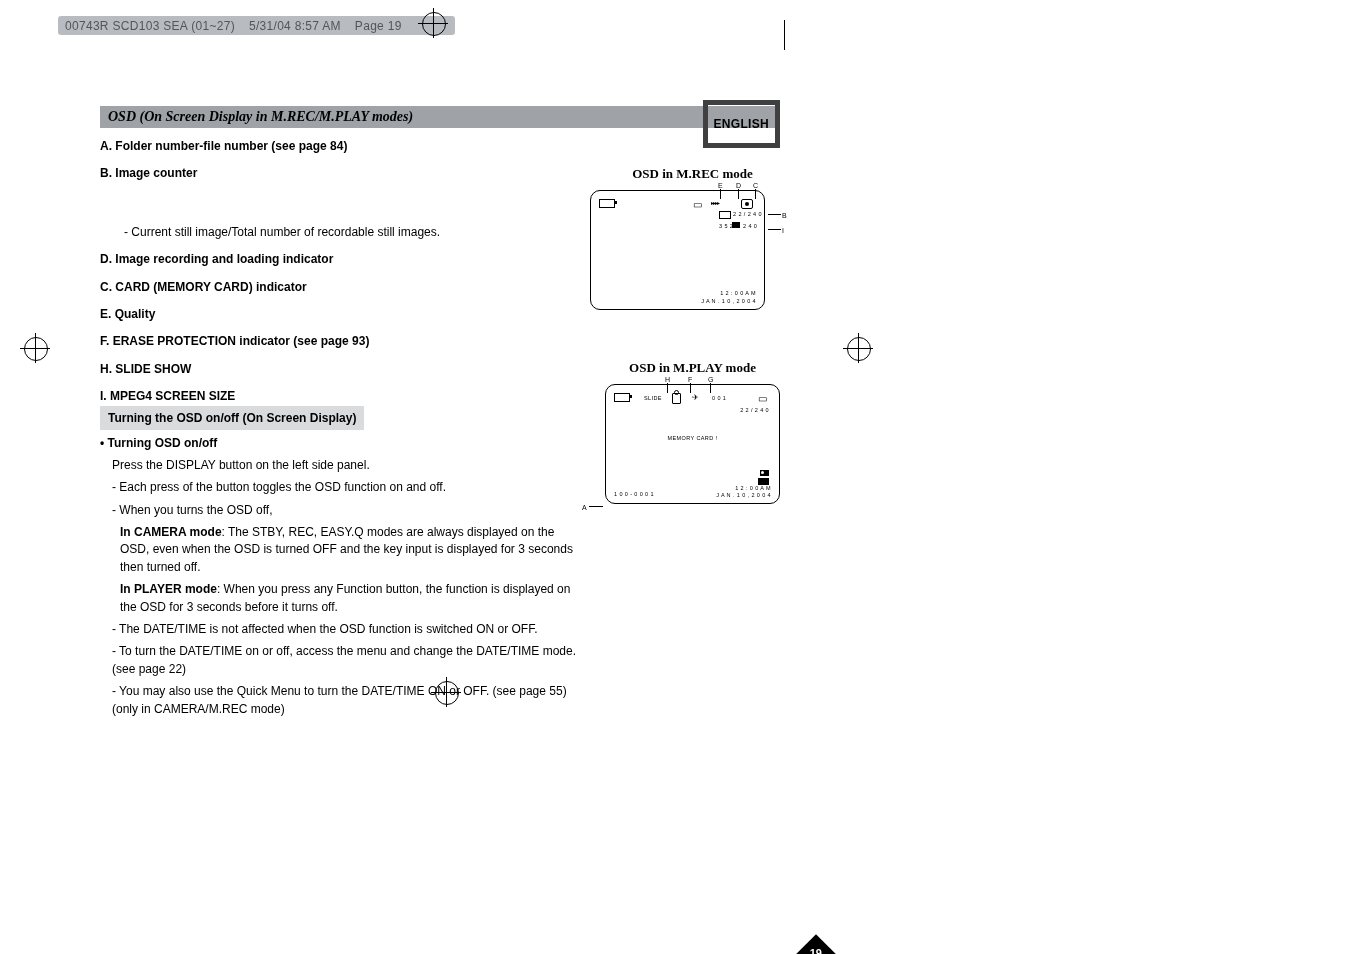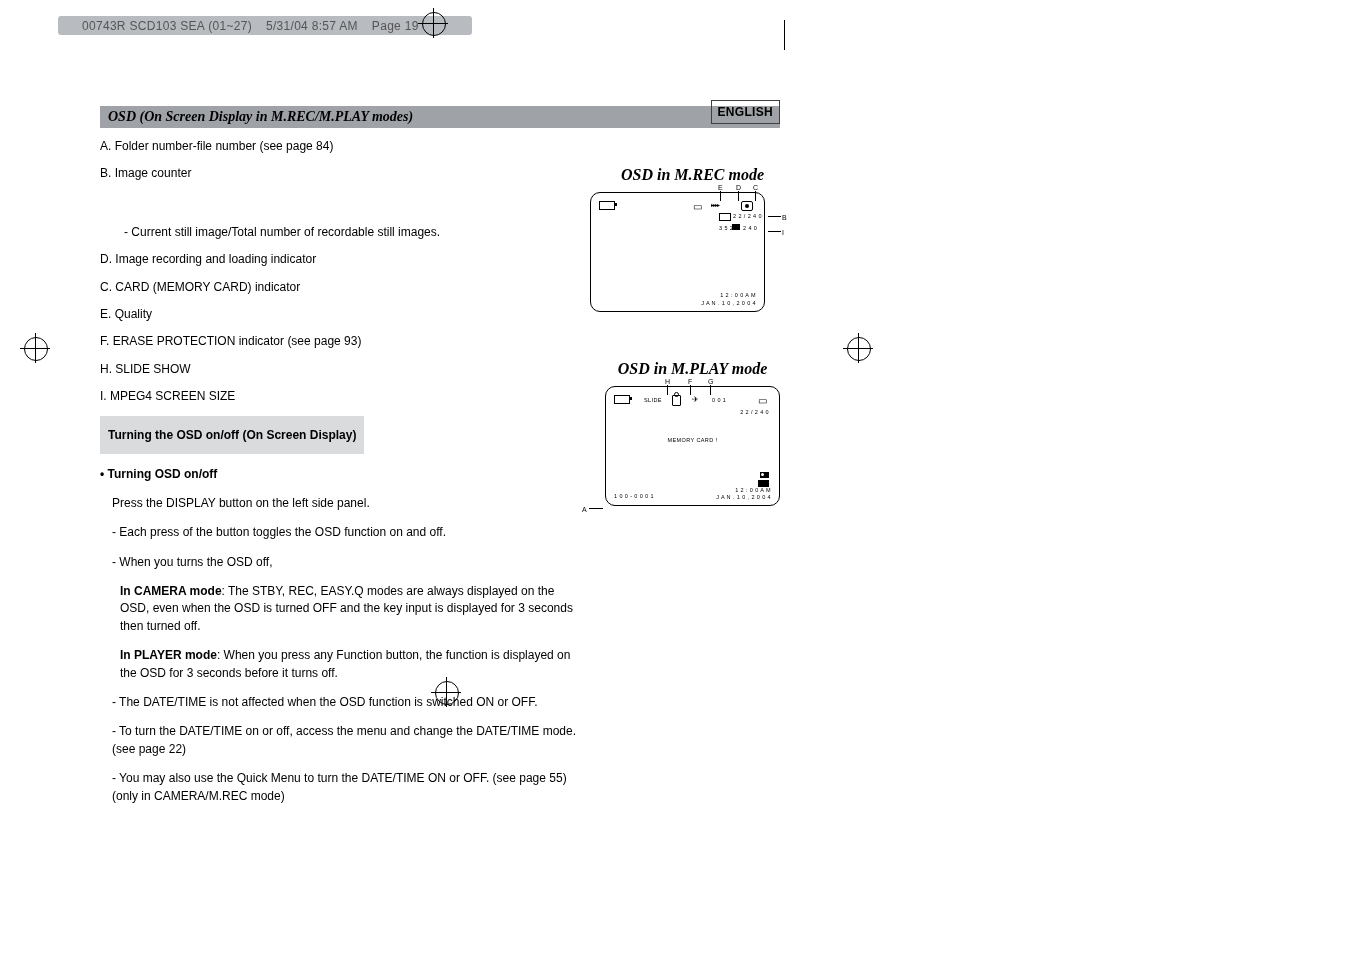--- a/index.html
+++ b/index.html
@@ -14,21 +14,21 @@
     width: var(--page-width);
     height: var(--page-height);
   }
   .page-print-header {
     position: absolute;
     top: 16px; left: 58px;
     width: 390px; height: 19px;
     background: #b8bcc0;
     border-radius: 3px;
     display: flex; align-items: center;
-    padding-left: 24px;
+    padding-left: 7px;
     font-size: 12px;
     color: #555;
     letter-spacing: 0.3px;
     gap: 14px;
   }
   .crop-mark {
     position: absolute;
     width: 30px; height: 30px;
     pointer-events: none;
   }
@@ -50,24 +50,24 @@
   .trim-line-v { position:absolute; top:20px; left:784px; width:1px; height:30px; background:#000;}
 
   .page-frame {
     position: absolute;
     top: 100px;
     left: 100px;
     width: 680px;
   }
   .lang-box {
     float: right;
-    border: 1px solid #404040;
+    border: 5px solid #404040;
     font-size: 12px;
     font-weight: bold;
-    padding: 4px 6px;
+    padding: 12px 6px;
     letter-spacing: 0.3px;
   }
   .section-title {
     clear: both;
     padding-top: 12px;
     font-size: 20px;
     font-weight: bold;
   }
   .subsection-bar {
     margin-top: 6px;
@@ -78,45 +78,43 @@
     font-weight: bold;
     font-size: 14px;
     padding: 3px 8px;
   }
   .list-block {
     font-size: 12px;
     line-height: 1.45;
     margin-top: 6px;
     max-width: 420px;
   }
-  .list-block .item { margin-top: 10px; font-weight:normal;}
+  .list-block .item { margin-top: 10px; font-weight:bold;}
   .list-block .sub  { margin-left: 24px; font-weight:normal;margin-top:41px;}
   .sub-grey-bar {
     display:inline-block;
-    margin-top:10px;
     background:#d9dbdd;
     font-size:12px;
     font-weight:bold;
-    padding:12px 8px;
-  }
-  .body-text { font-size:12px; line-height:1.45; margin-top:12px;}
+    padding:5px 8px;
+  }
+  .body-text { font-size:12px; line-height:1.45; margin-top:5px;}
   .indent1 { margin-left:12px;}
   .indent2 { margin-left:20px;}
   .text-col { width:480px; float:left;}
 
   
   .figure {
     position:absolute;
   }
   .fig-title {
     text-align:center;
-    font-style:italic;
     font-family:"Times New Roman", serif;
     font-weight:bold;
-    font-size:16px;
+    font-size:13px;
     margin-bottom:8px;
   }
   .lcd {
     width:175px; height:120px;
     border:1.5px solid #000;
     border-radius:10px;
     position:relative;
     font-size:5.5px;
     letter-spacing:0.4px;
     padding:6px 8px;

